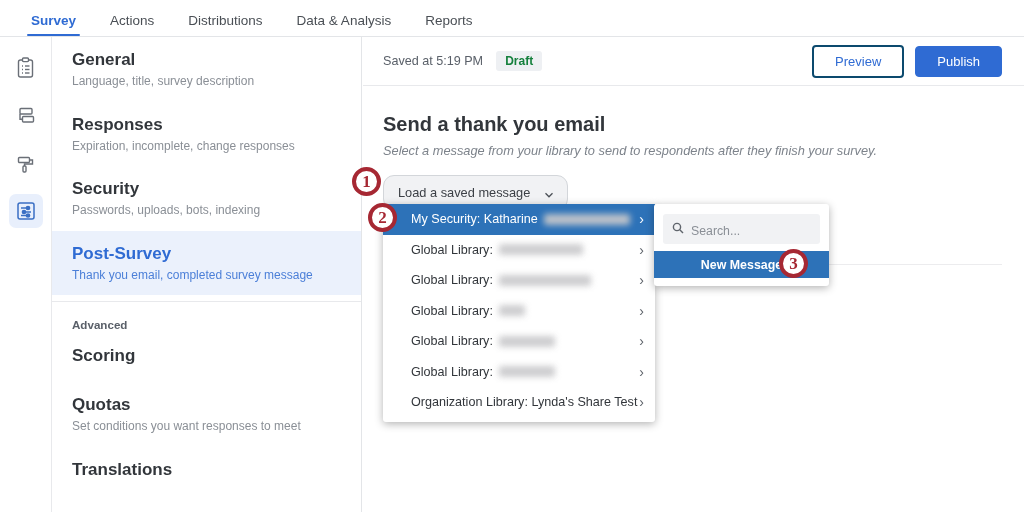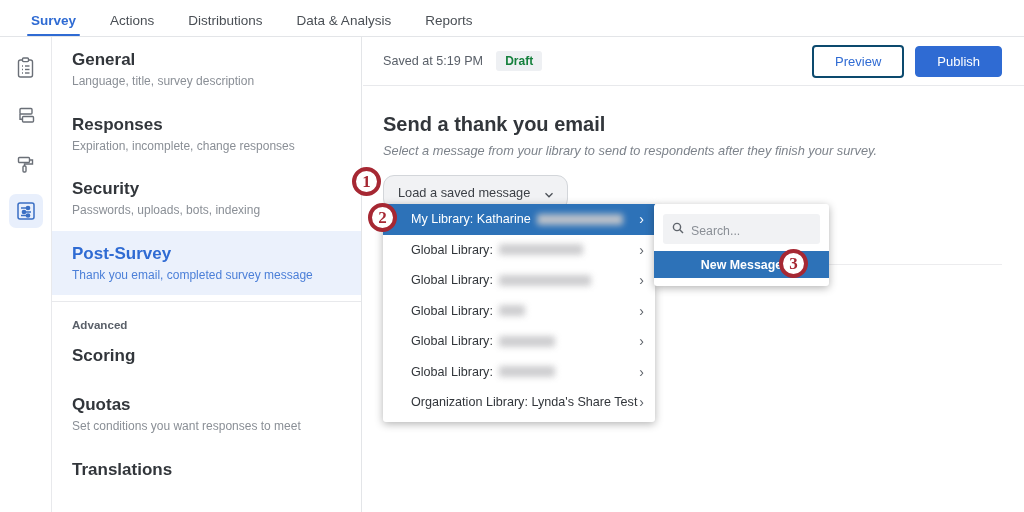--- a/index.html
+++ b/index.html
@@ -269,21 +269,21 @@
       </div>
 
       <div class="bg-divider"></div>
       <div class="bg-text">ready completed.</div>
     </div>
   </div>
 
   <div class="menu">
     <div class="menu-item highlight">
       <span class="mi-label">
-          <span>My Library: Katharine</span>
+          <span>My Security: Katharine</span>
           <i class="blur" style="width:86px"></i>
         </span>
       <span class="mi-arrow">›</span>
     </div>
     <div class="menu-item">
       <span class="mi-label">
           <span>Global Library:</span>
           <i class="blur" style="width:84px"></i>
         </span>
       <span class="mi-arrow">›</span>

